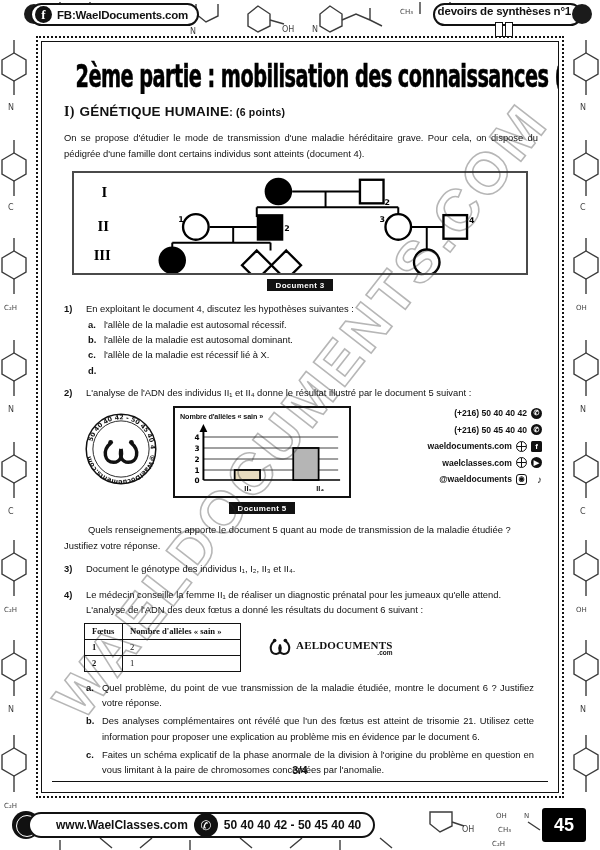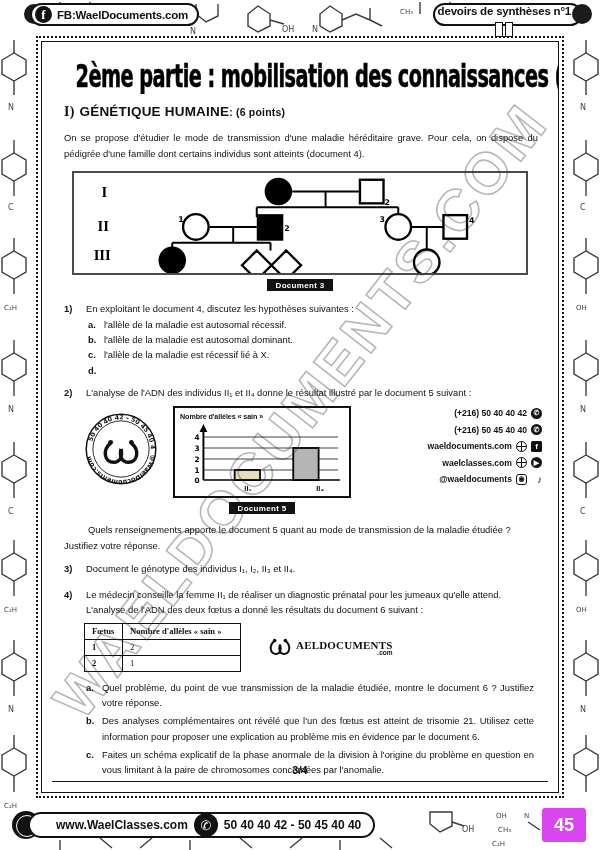--- a/index.html
+++ b/index.html
@@ -189,21 +189,21 @@
   .foot-globe::before {
     content:""; position:absolute; left:4px; top:4px; width:20px; height:20px;
     border:1.8px solid #fff; border-radius:50%;
   }
   .phone-badge {
     width:24px; height:24px; border-radius:50%; background:#111; color:#fff;
     display:flex; align-items:center; justify-content:center; font-size:13px;
   }
   .pagebox {
     position:absolute; right:14px; top:2px; width:44px; height:34px;
-    background:#d946ef; color:#fff; display:flex; align-items:center; justify-content:center;
+    background:#000000; color:#fff; display:flex; align-items:center; justify-content:center;
     font-size:18px; font-weight:bold; border-radius:3px;
   }
 
   
   .wm {
     position:absolute; z-index:3; pointer-events:none;
     left:20px; top:60px; width:560px; height:700px;
     display:flex; align-items:center; justify-content:center;
   }
   .wm span {

